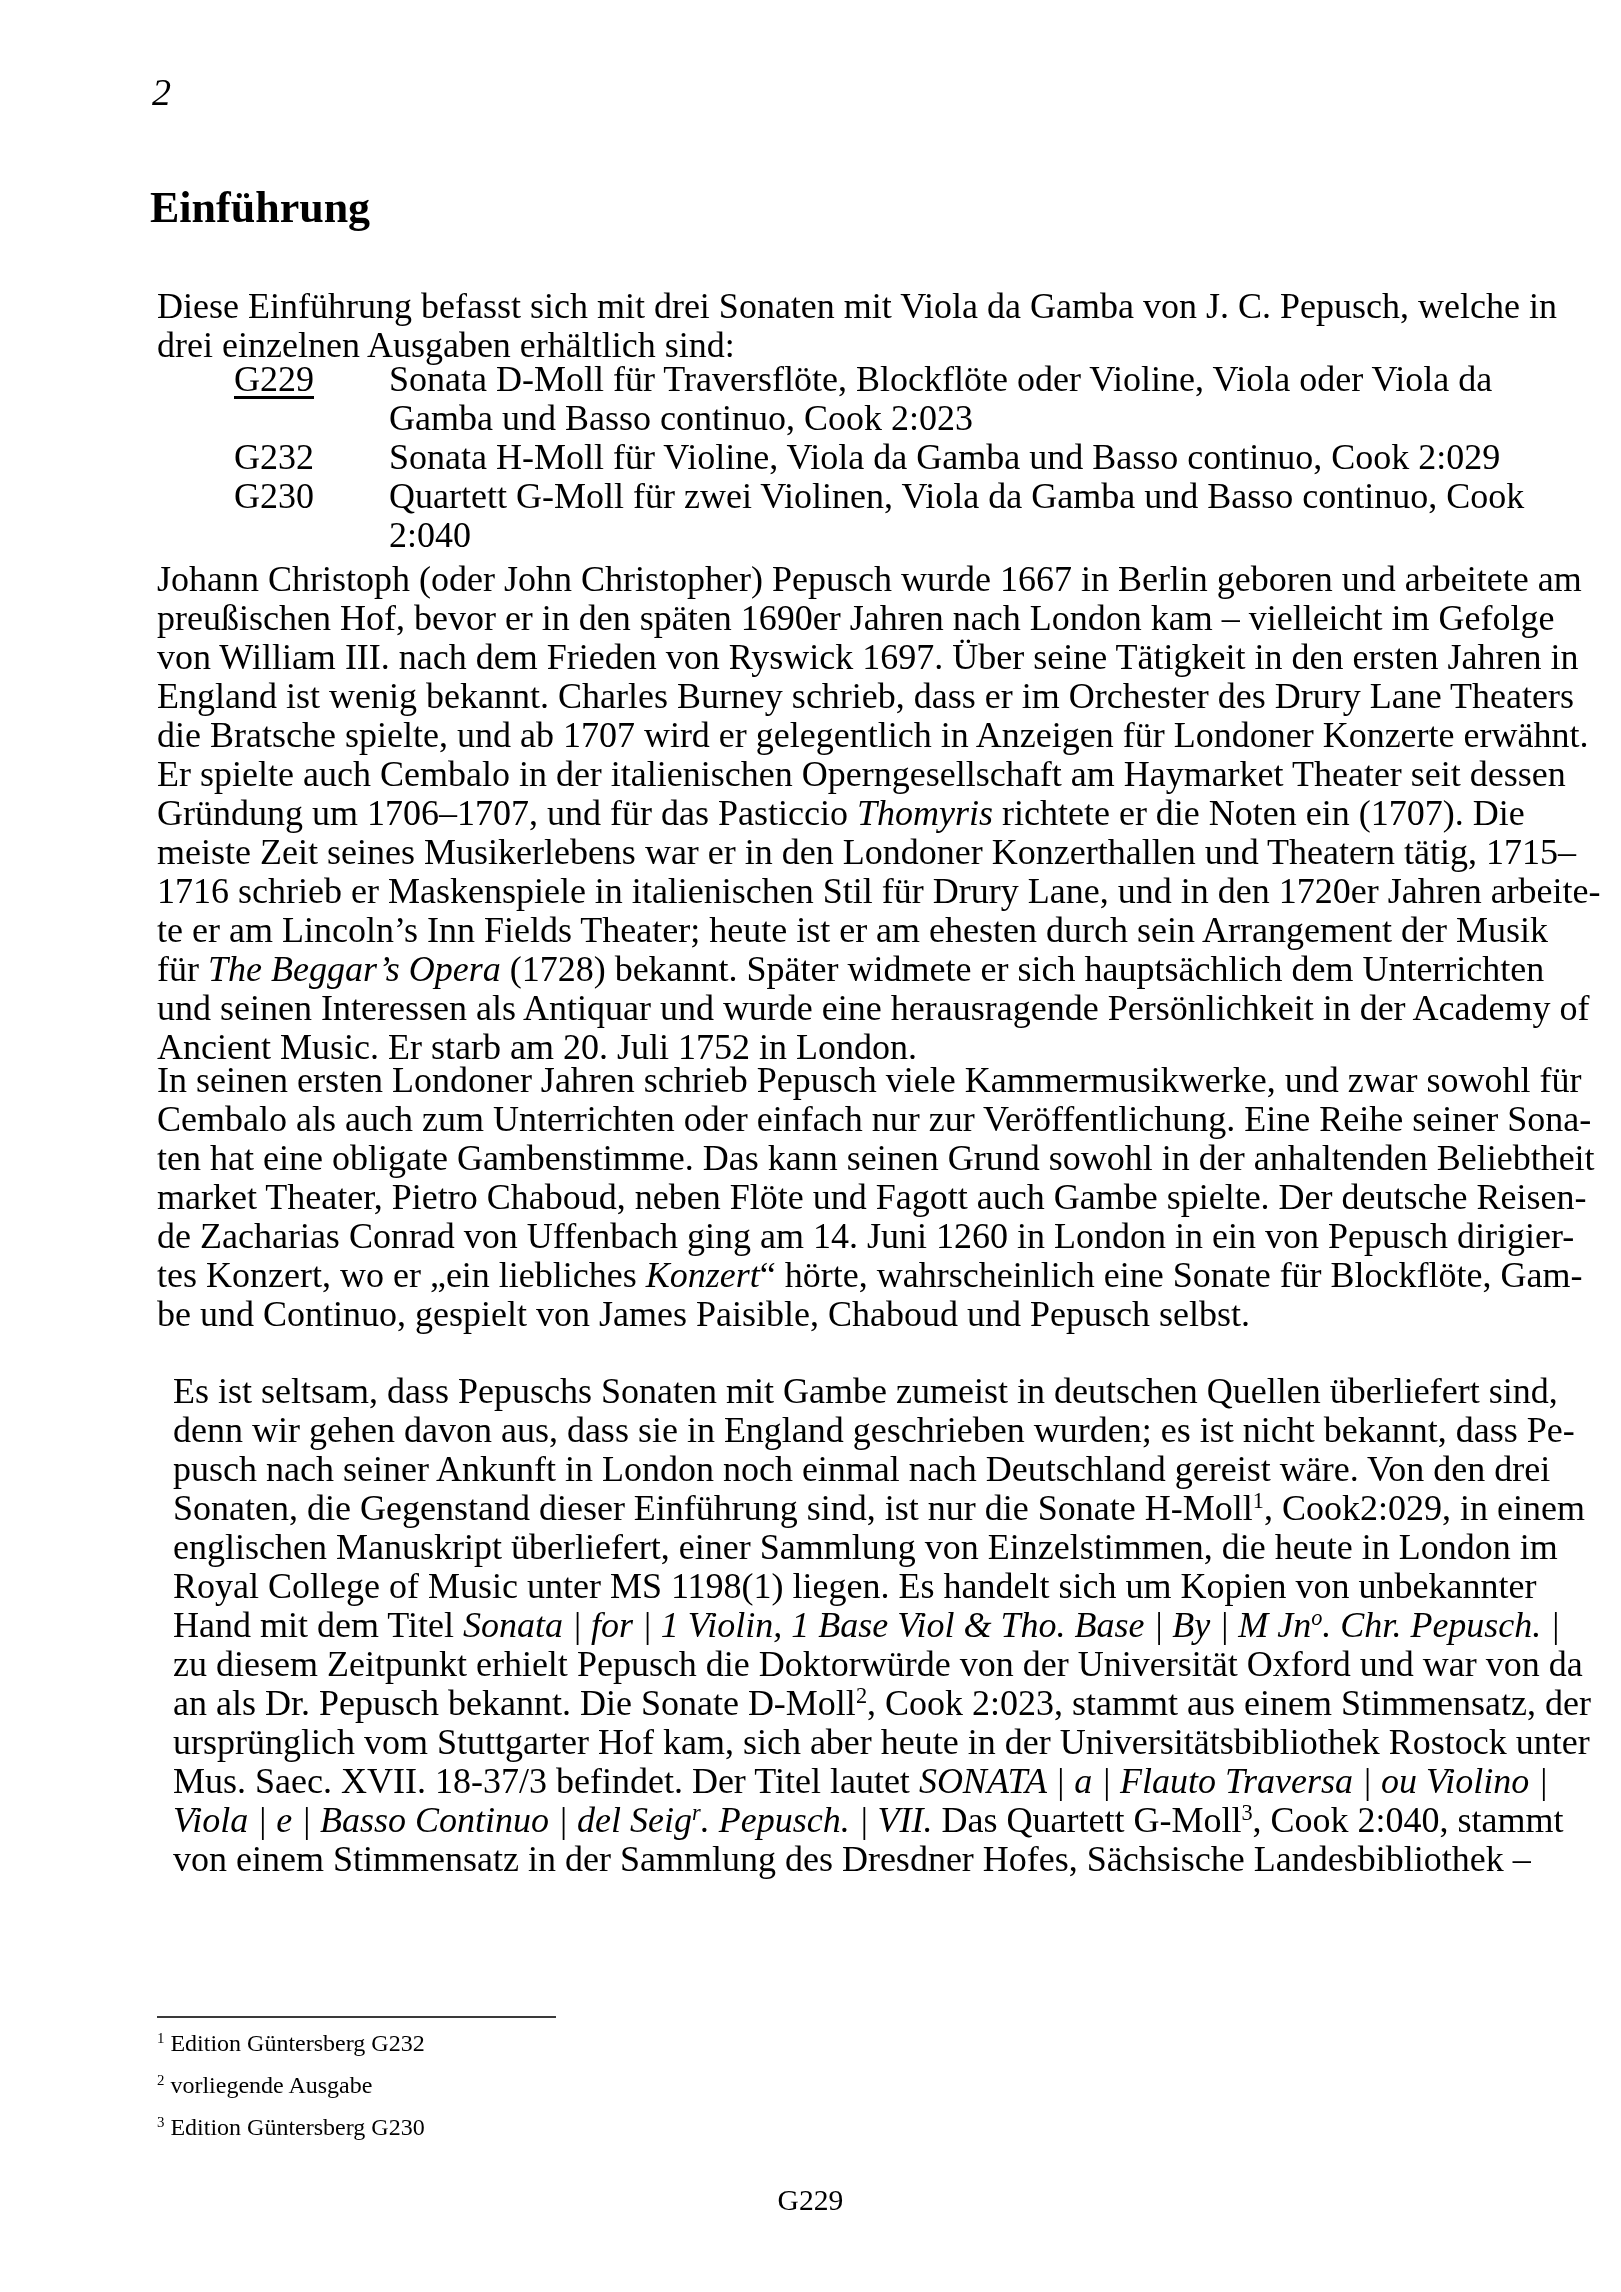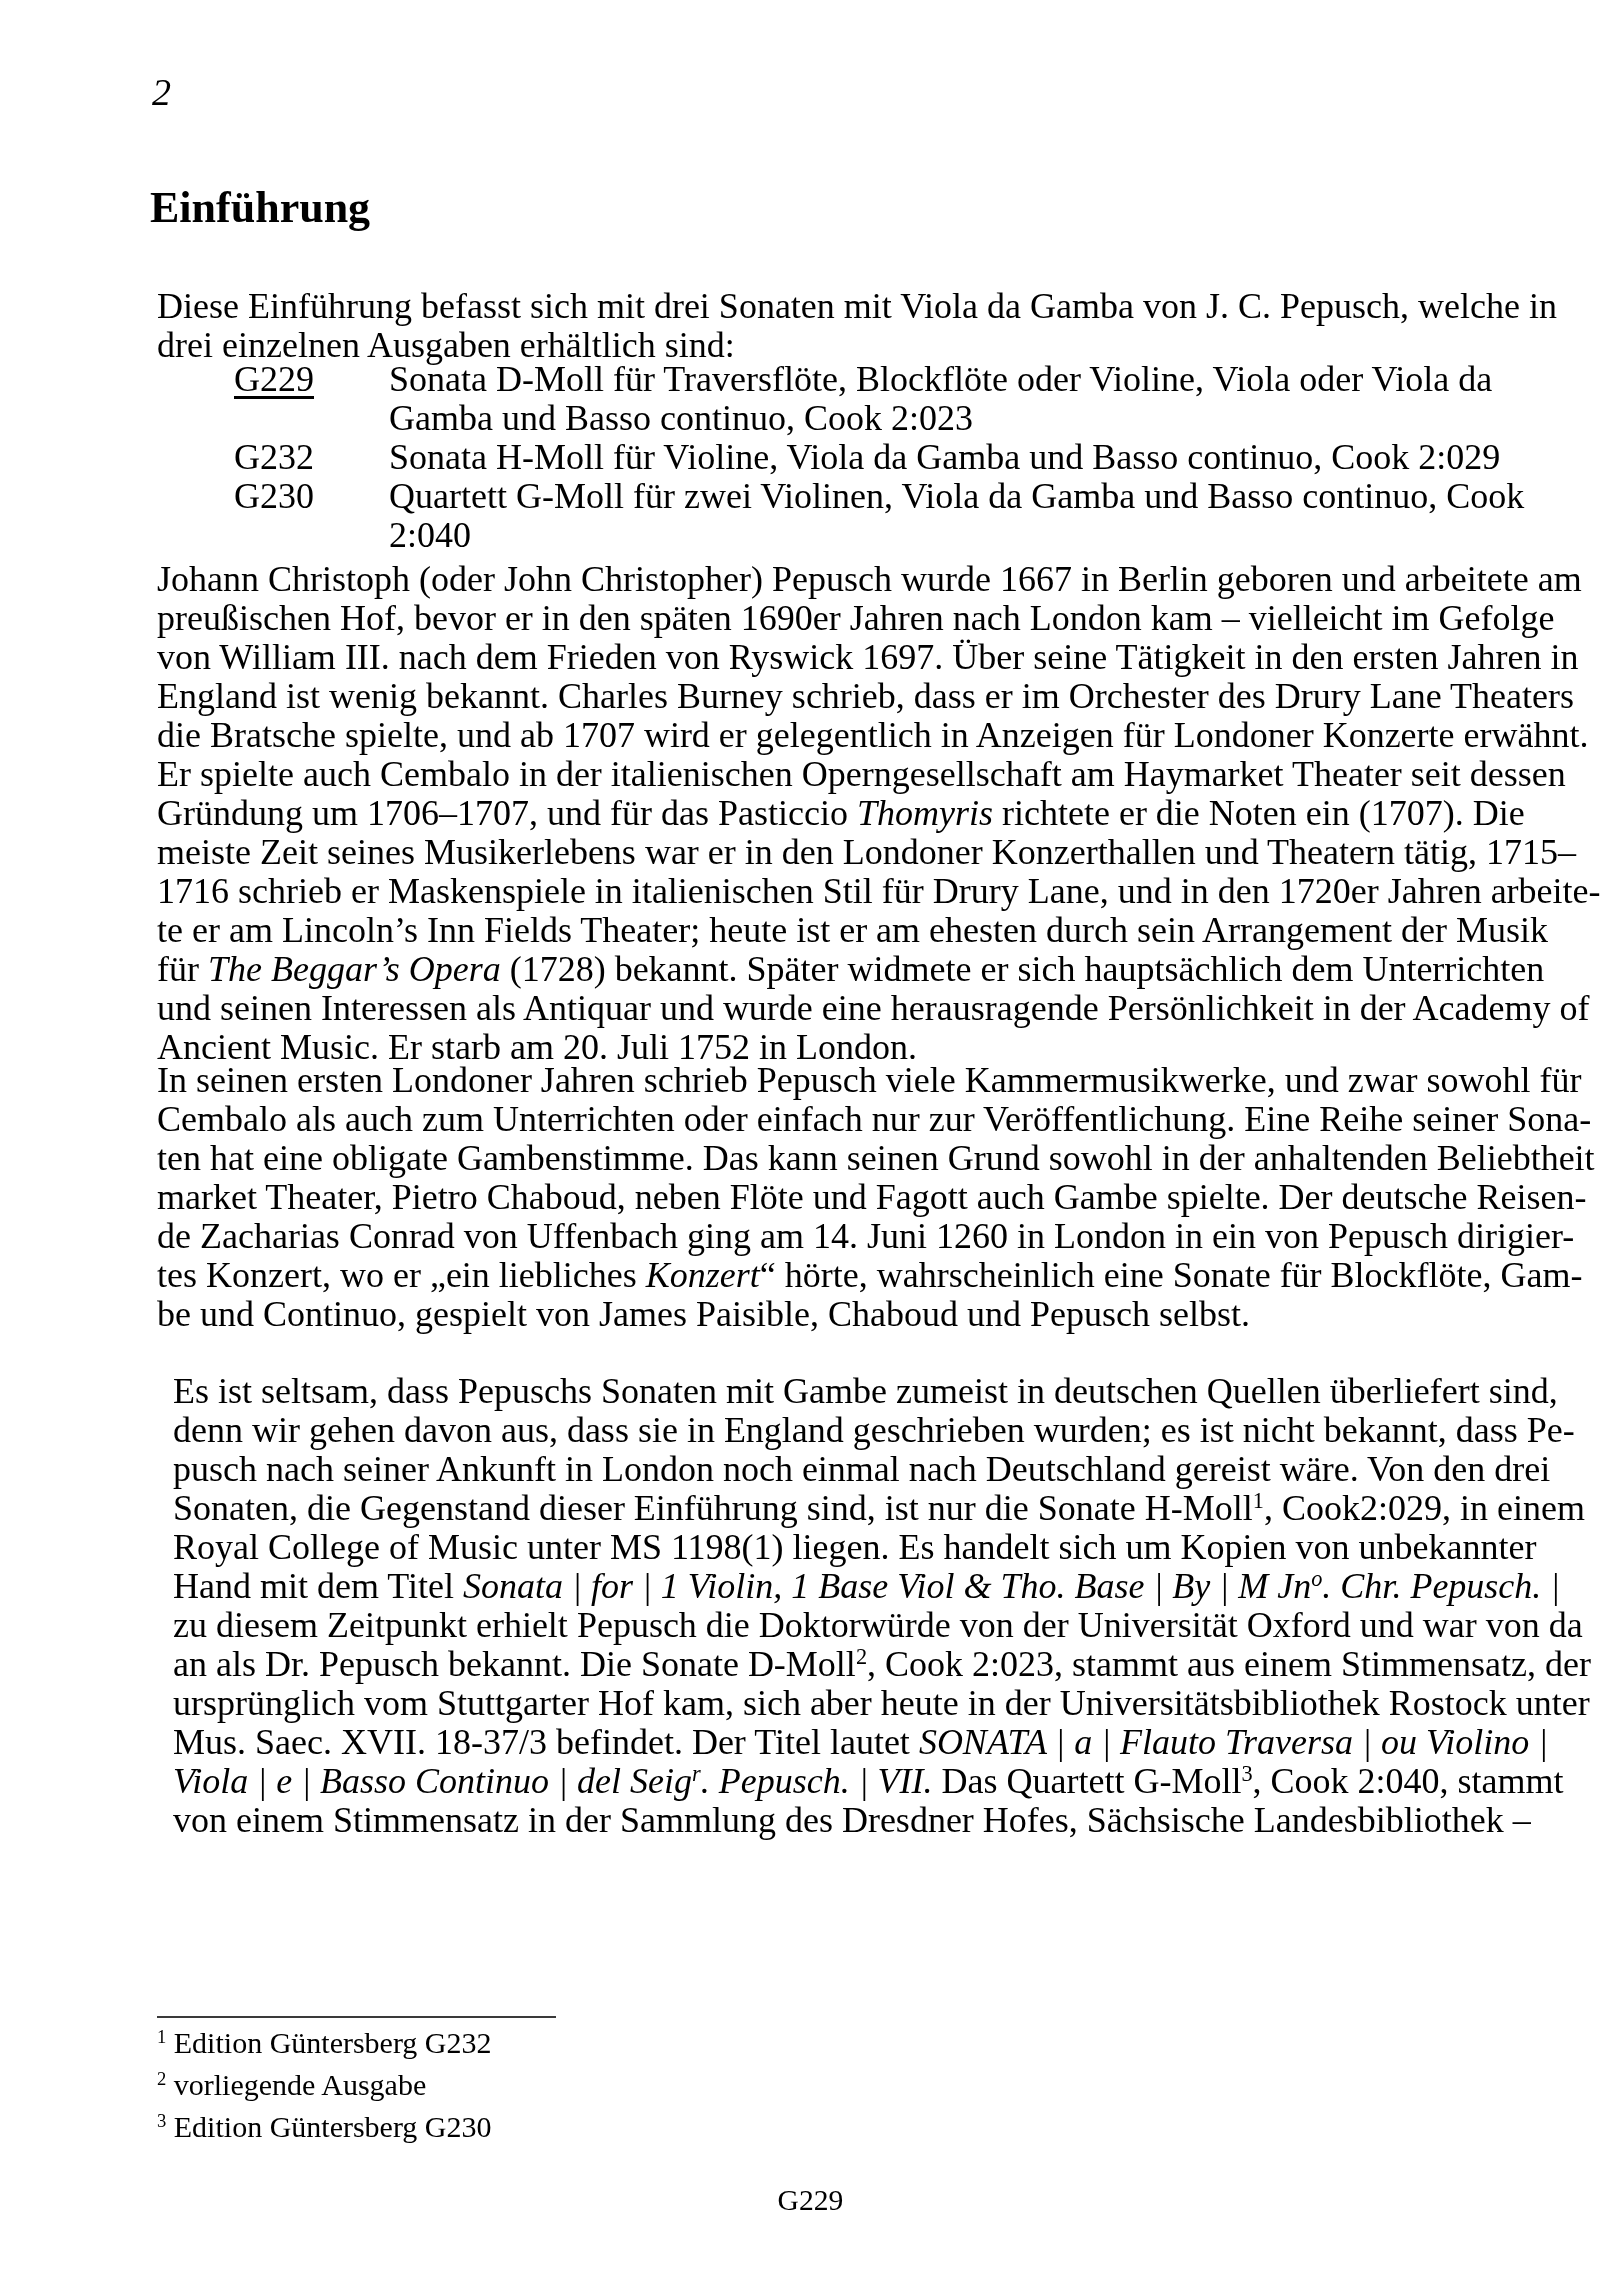--- a/index.html
+++ b/index.html
@@ -32,21 +32,21 @@
   .tline{white-space:nowrap;}
   .it{font-style:italic;}
   .ul{text-decoration:underline;text-underline-offset:4.5px;}
   .sup{font-size:62%;position:relative;top:-0.55em;line-height:0;}
   .worklist .row{position:relative;padding-left:232px;}
   .worklist .code{position:absolute;left:77px;top:0;}
   .fnsep{
     position:absolute;left:157px;top:2016px;
     width:399px;height:1.8px;background:#3a3a3a;
   }
-  .fns{top:2022px;font-size:30px;line-height:42px;}
+  .fns{top:2022px;font-size:24px;line-height:42px;}
   .footer{
     position:absolute;left:0;top:2183px;width:100%;
     text-align:center;font-size:29.6px;line-height:1.2;
   }
 </style>
 </head>
 <body>
 
 <div class="page">
   <div class="pagenum">2</div>
@@ -96,20 +96,21 @@
       <div class="tline"><span>market Theater, Pietro Chaboud, neben Flöte und Fagott auch Gambe spielte. Der deutsche Reisen-</span></div>
       <div class="tline"><span>de Zacharias Conrad von Uffenbach ging am 14. Juni 1260 in London in ein von Pepusch dirigier-</span></div>
       <div class="tline"><span>tes Konzert, wo er „ein liebliches </span><span class="it">Konzert</span><span>“ hörte, wahrscheinlich eine Sonate für Blockflöte, Gam-</span></div>
       <div class="tline"><span>be und Continuo, gespielt von James Paisible, Chaboud und Pepusch selbst.</span></div>
     </div>
   <div class="block p3">
       <div class="tline"><span>Es ist seltsam, dass Pepuschs Sonaten mit Gambe zumeist in deutschen Quellen überliefert sind,</span></div>
       <div class="tline"><span>denn wir gehen davon aus, dass sie in England geschrieben wurden; es ist nicht bekannt, dass Pe-</span></div>
       <div class="tline"><span>pusch nach seiner Ankunft in London noch einmal nach Deutschland gereist wäre. Von den drei</span></div>
       <div class="tline"><span>Sonaten, die Gegenstand dieser Einführung sind, ist nur die Sonate H-Moll</span><span class="sup">1</span><span>, Cook2:029, in einem</span></div>
+      <div class="tline"><span>englischen Manuskript überliefert, einer Sammlung von Einzelstimmen, die heute in London im</span></div>
       <div class="tline"><span>Royal College of Music unter MS 1198(1) liegen. Es handelt sich um Kopien von unbekannter</span></div>
       <div class="tline"><span>Hand mit dem Titel </span><span class="it">Sonata | for | 1 Violin, 1 Base Viol &amp; Tho. Base | By | M Jn</span><span class="it sup">o</span><span class="it">. Chr. Pepusch. |</span></div>
       <div class="tline"><span>zu diesem Zeitpunkt erhielt Pepusch die Doktorwürde von der Universität Oxford und war von da</span></div>
       <div class="tline"><span>an als Dr. Pepusch bekannt. Die Sonate D-Moll</span><span class="sup">2</span><span>, Cook 2:023, stammt aus einem Stimmensatz, der</span></div>
       <div class="tline"><span>ursprünglich vom Stuttgarter Hof kam, sich aber heute in der Universitätsbibliothek Rostock unter</span></div>
       <div class="tline"><span>Mus. Saec. XVII. 18-37/3 befindet. Der Titel lautet </span><span class="it">SONATA | a | Flauto Traversa | ou Violino |</span></div>
       <div class="tline"><span class="it">Viola | e | Basso Continuo | del Seig</span><span class="it sup">r</span><span class="it">. Pepusch. | VII.</span><span> Das Quartett G-Moll</span><span class="sup">3</span><span>, Cook 2:040, stammt</span></div>
       <div class="tline"><span>von einem Stimmensatz in der Sammlung des Dresdner Hofes, Sächsische Landesbibliothek –</span></div>
     </div>
 

